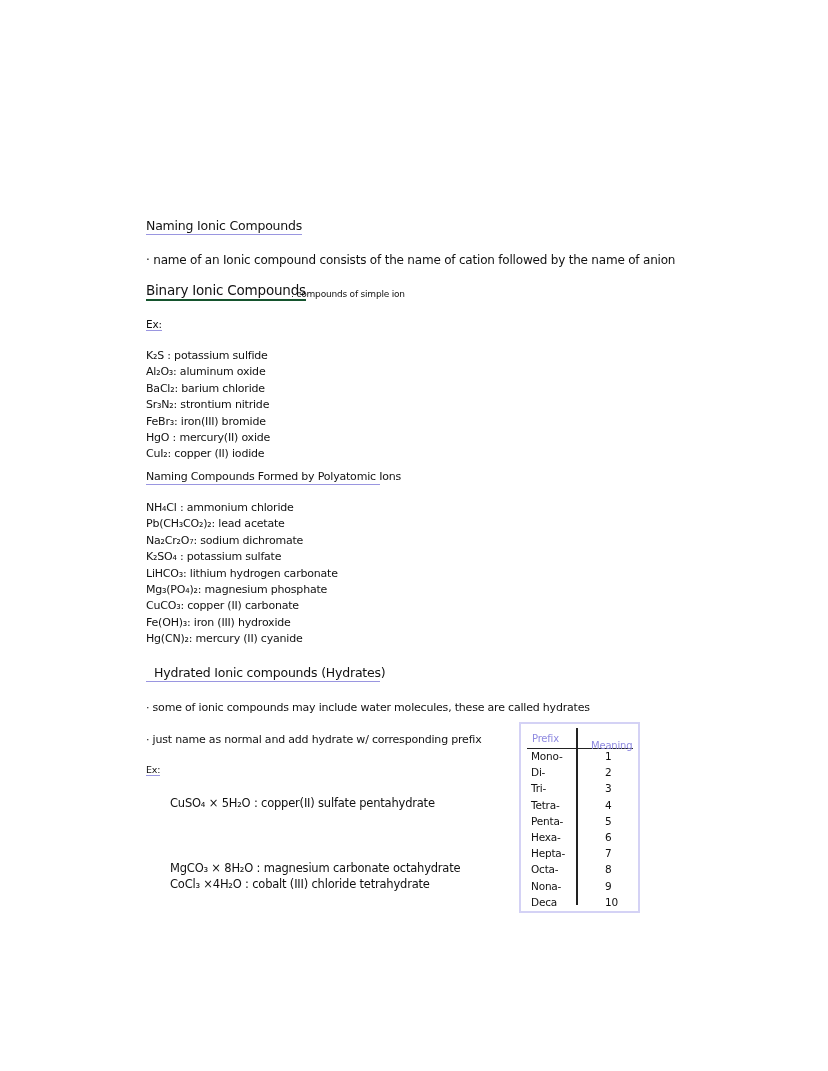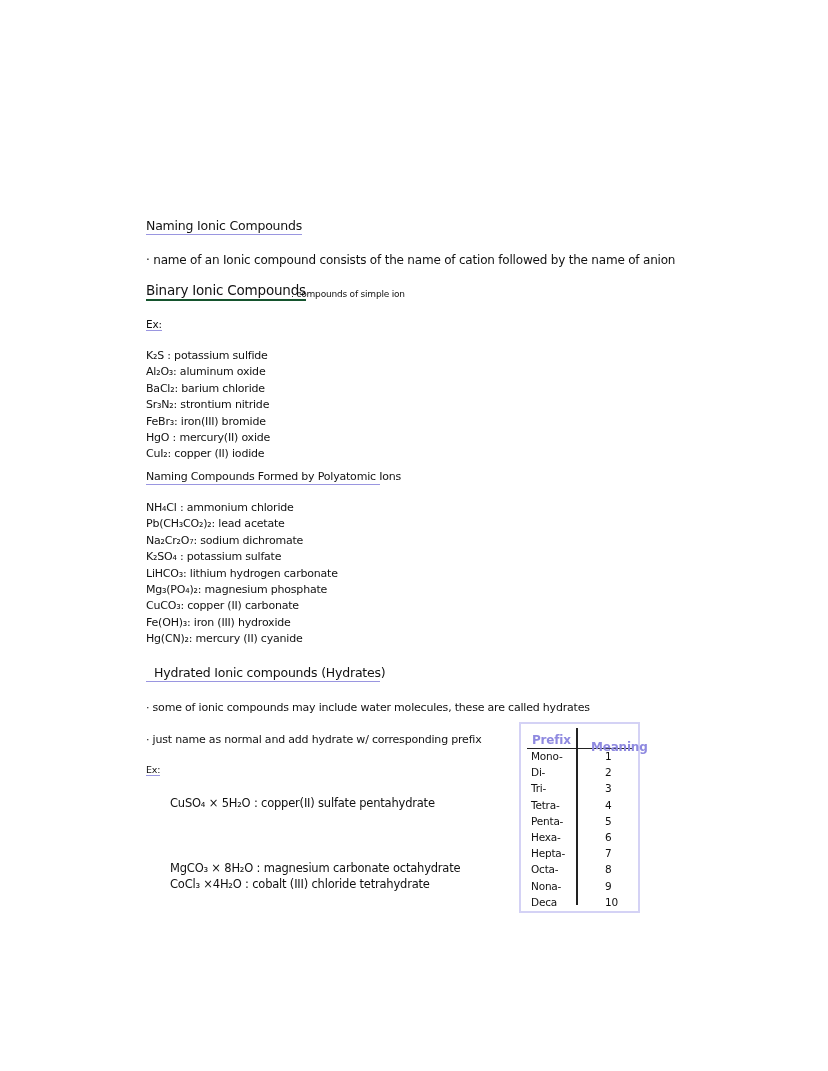--- a/index.html
+++ b/index.html
@@ -32,23 +32,22 @@
       position: absolute;
       left: 519px; top: 722px;
       width: 121px; height: 191px;
       border: 2.5px solid #d4d2f5;
       box-sizing: border-box;
     }
     .table-head {
       position: absolute; top: 8px; left: 6px; right: 5px;
       height: 16px;
       border-bottom: 1.5px solid #222;
-      font-size: 12px;
+      font-size: 10px;
       color: #8f8ae0;
-      font-weight: bold;
     }
     .th-prefix { position: absolute; left: 5px; top: 1px; }
     .th-meaning { position: absolute; left: 64px; top: 8px; }
     .table-vline {
       position: absolute; left: 55px; top: 4px; bottom: 6px;
       width: 1.5px; background: #222;
     }
     .table-rows {
       position: absolute; left: 6px; top: 26px; right: 5px; text-align: right;
     }

